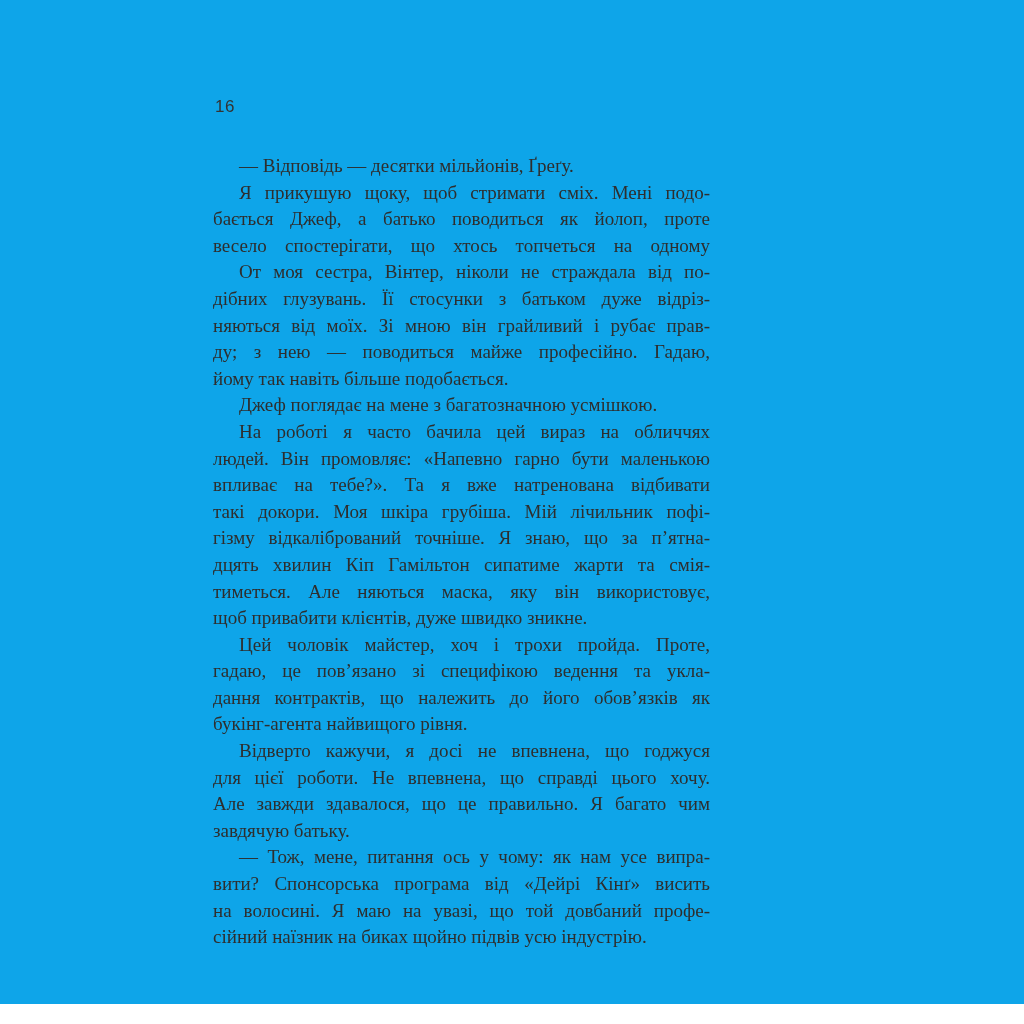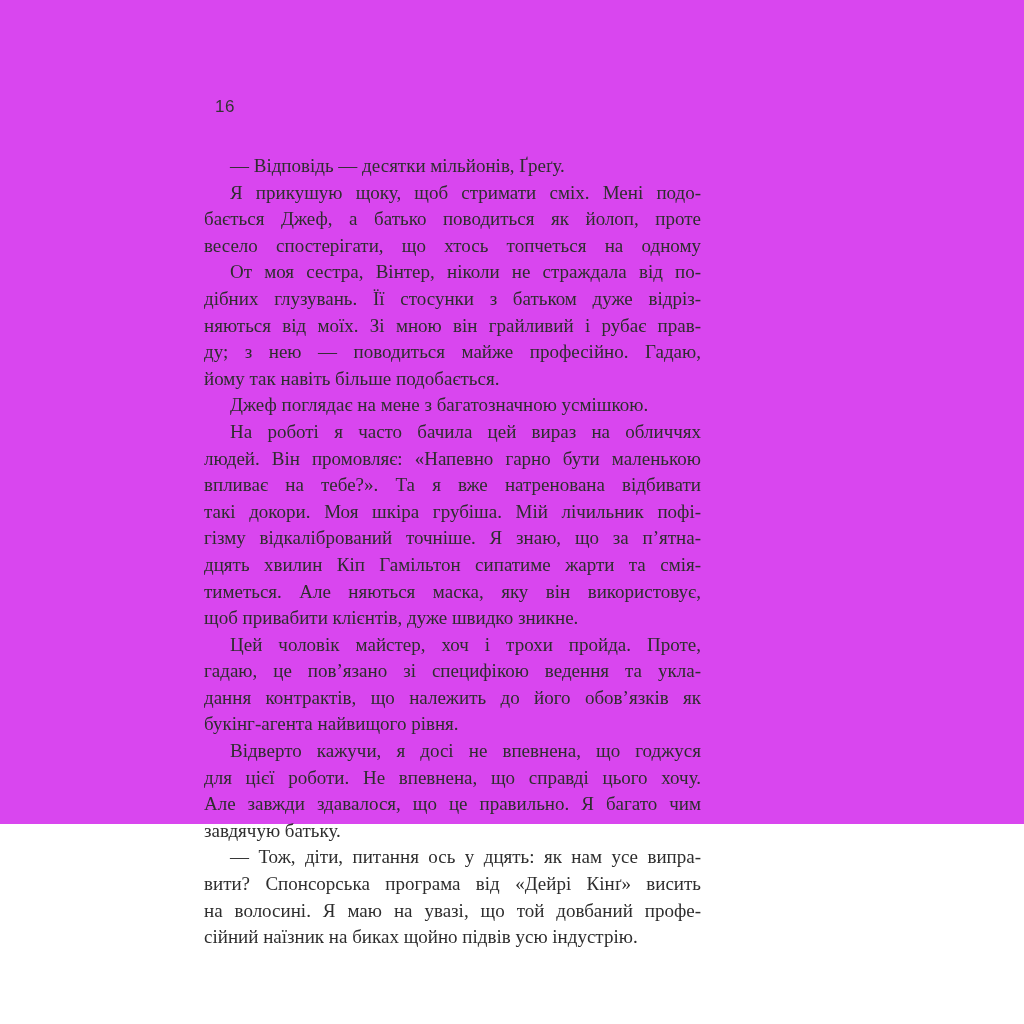--- a/index.html
+++ b/index.html
@@ -6,35 +6,35 @@
     margin: 0;
     padding: 0;
     width: 1024px;
     height: 1024px;
     overflow: hidden;
     background: #ffffff;
   }
   .book-page {
     position: relative;
     width: 1024px;
-    height: 824px;
-    background: #d946ef;
+    height: 1004px;
+    background: #0ea5e9;
   }
   .page-number {
     position: absolute;
     left: 215px;
     top: 97px;
     font-family: "Liberation Sans", sans-serif;
     font-size: 17px;
     letter-spacing: 0.5px;
     color: #333333;
   }
   .page-text {
     position: absolute;
-    left: 204px;
+    left: 213px;
     top: 153px;
     width: 497px;
     font-family: "Liberation Serif", serif;
     font-size: 19px;
     line-height: 26.6px;
     color: #2e2e2e;
   }
   .paragraph {
     margin: 0;
     padding: 0;
@@ -93,19 +93,19 @@
         <div class="line"><span>дання контрактів, що належить до його обов’язків як</span></div>
         <div class="line last"><span>букінг-агента найвищого рівня.</span></div>
       </div>
       <div class="paragraph">
         <div class="line indent"><span>Відверто кажучи, я досі не впевнена, що годжуся</span></div>
         <div class="line"><span>для цієї роботи. Не впевнена, що справді цього хочу.</span></div>
         <div class="line"><span>Але завжди здавалося, що це правильно. Я багато чим</span></div>
         <div class="line last"><span>завдячую батьку.</span></div>
       </div>
       <div class="paragraph">
-        <div class="line indent"><span>— Тож, діти, питання ось у дцять: як нам усе випра-</span></div>
+        <div class="line indent"><span>— Тож, мене, питання ось у чому: як нам усе випра-</span></div>
         <div class="line"><span>вити? Спонсорська програма від «Дейрі Кінґ» висить</span></div>
         <div class="line"><span>на волосині. Я маю на увазі, що той довбаний профе-</span></div>
         <div class="line last"><span>сійний наїзник на биках щойно підвів усю індустрію.</span></div>
       </div>
     </div>
 </div>
 
 </body></html>

